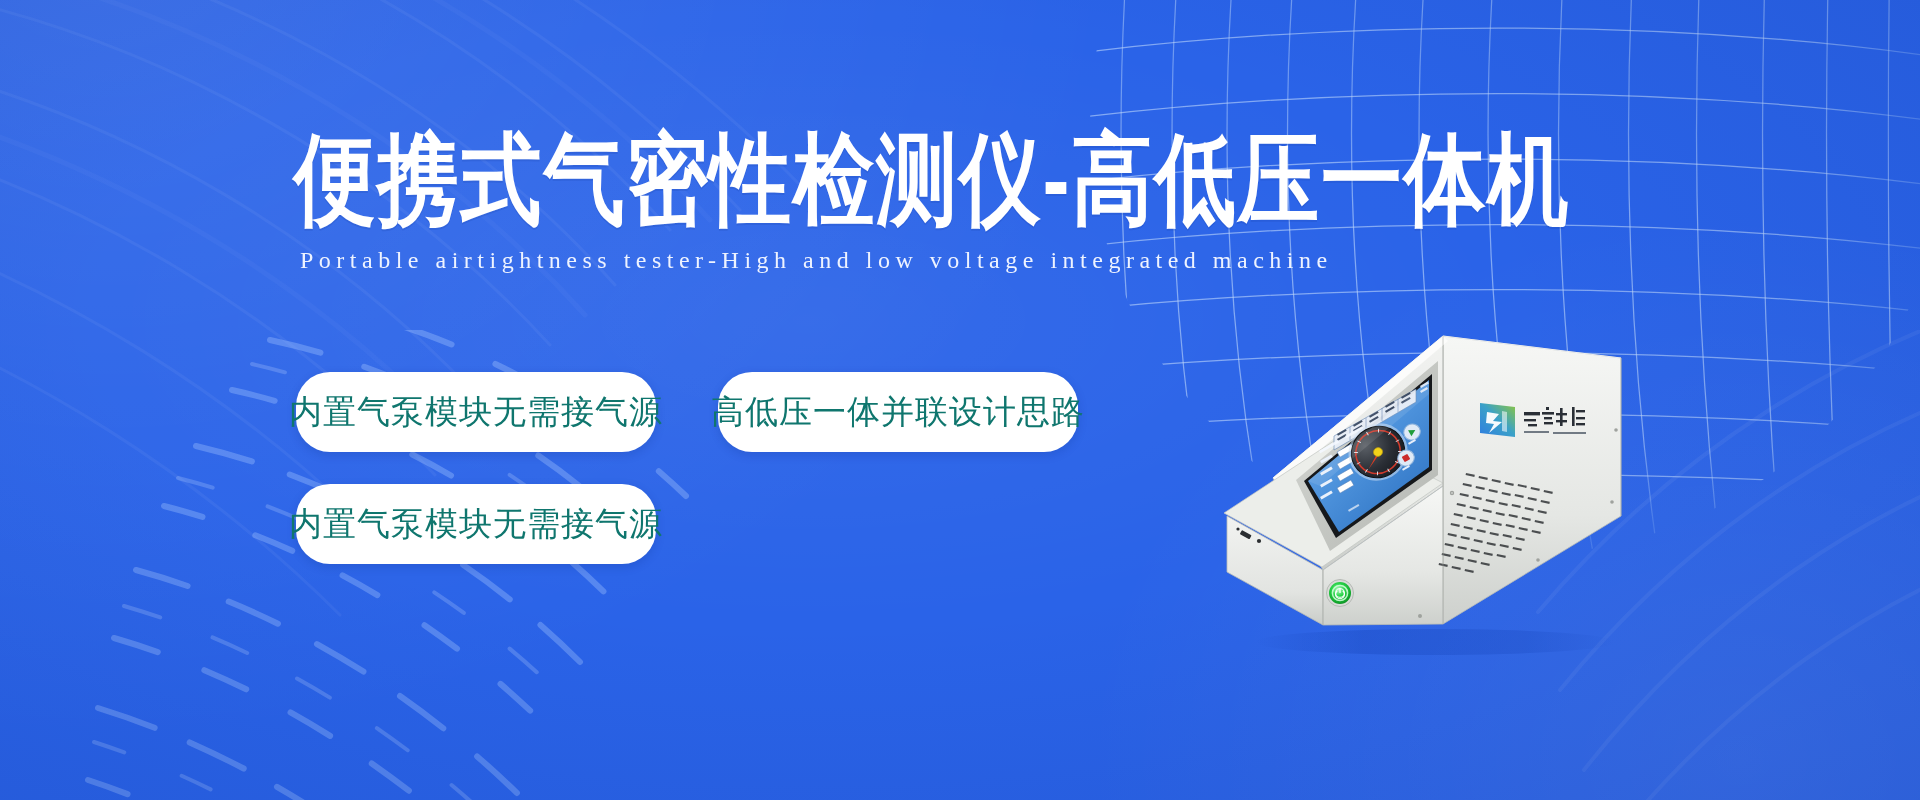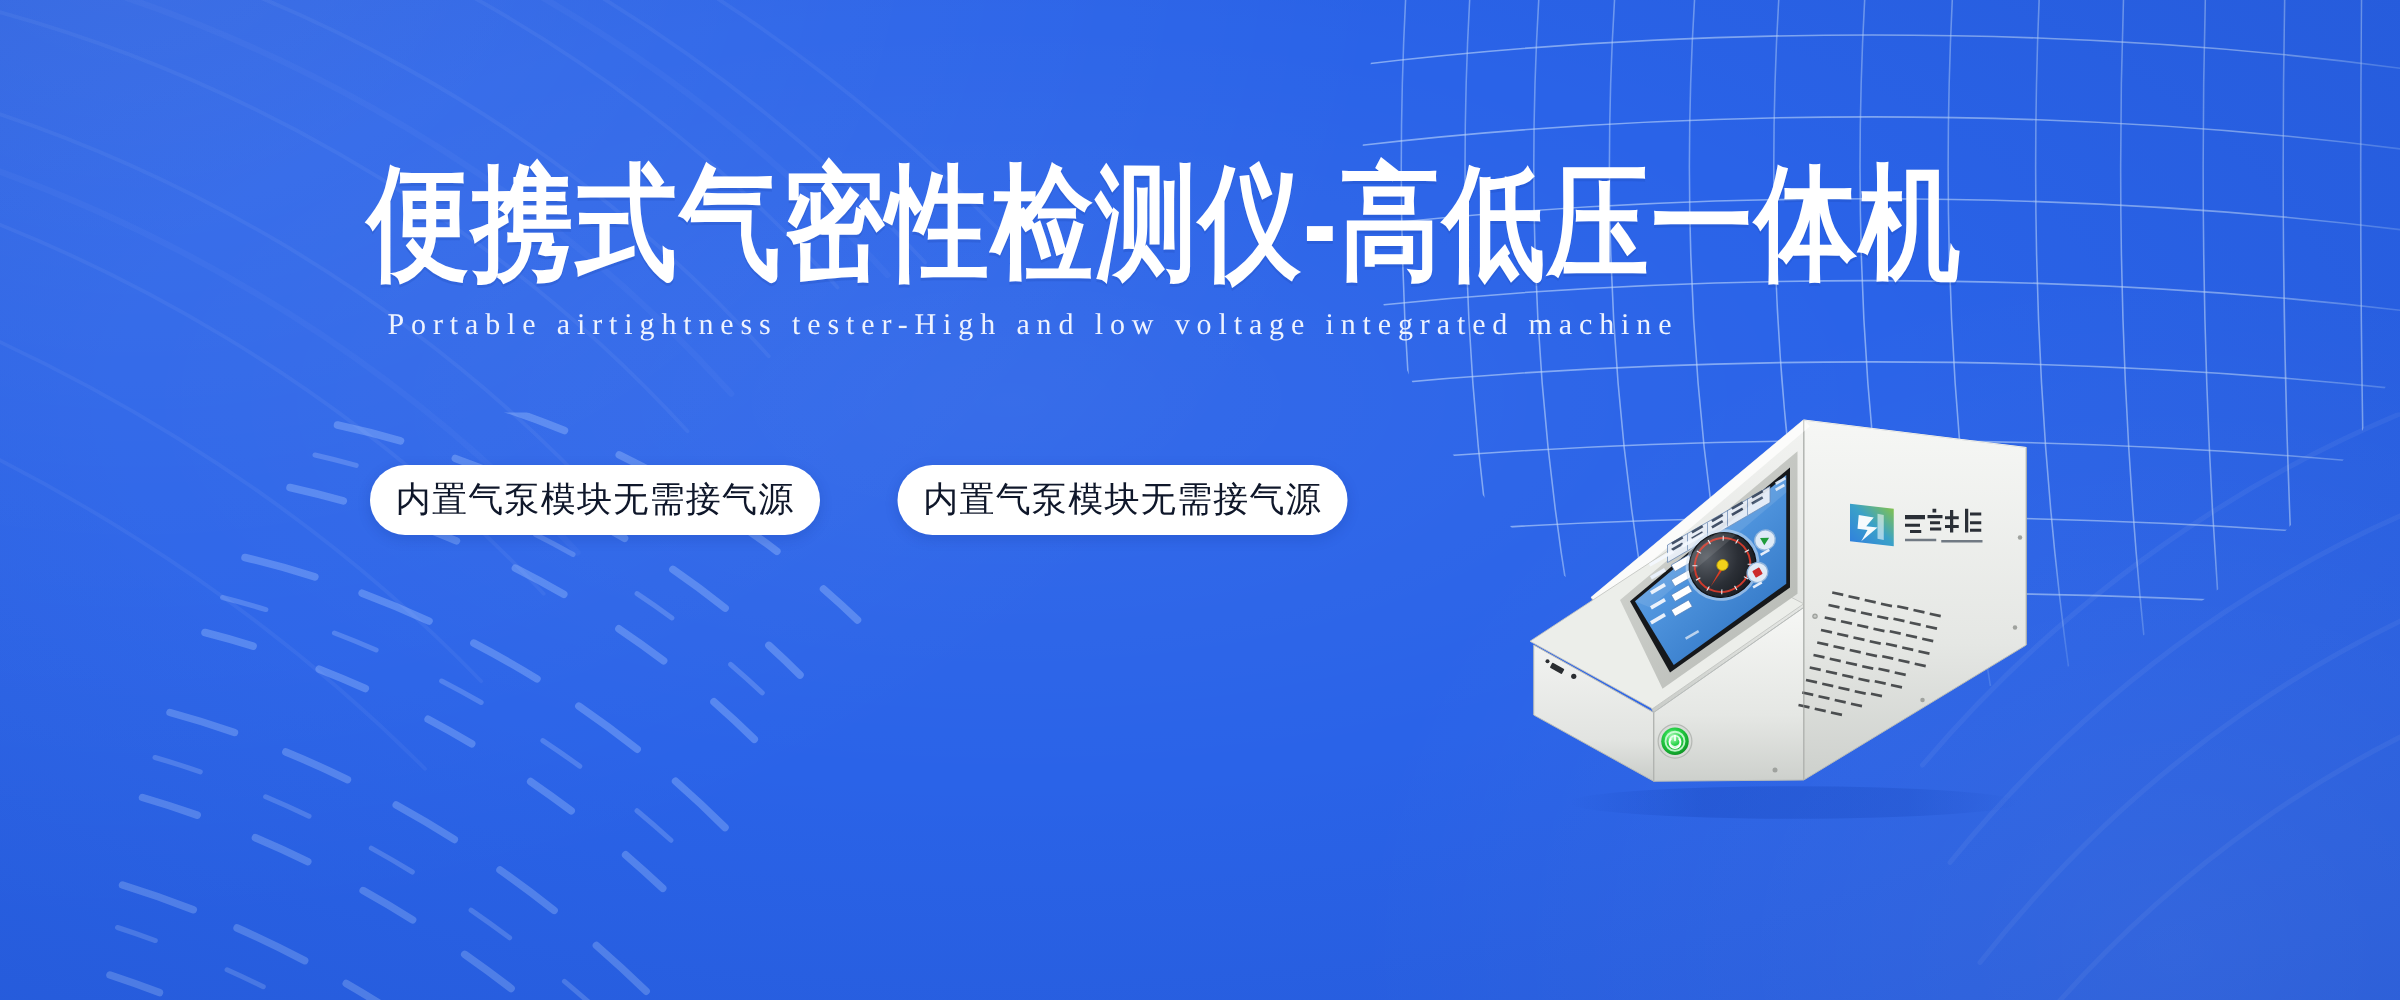--- a/index.html
+++ b/index.html
@@ -55,43 +55,43 @@
     line-height:88px;
     letter-spacing:2px;
     color:#ffffff;
     white-space:nowrap;
     transform:scaleY(1.22) scaleX(0.99);
     transform-origin:left top;
     text-shadow:0 2px 0 rgba(20,60,160,.18);
   }
 
   .subtitle {
-    position:absolute; left:310px; top:247px;
+    position:absolute; left:300px; top:247px;
     font-family:"Liberation Serif", serif;
     font-size:24px;
     letter-spacing:5.5px;
     color:#eef3ff;
     white-space:nowrap;
   }
 
   
   .pills {
     position:absolute; left:296px; top:372px;
     display:grid;
     grid-template-columns:360px 360px;
     grid-gap:32px 62px;
   }
   .pill {
-    height:56px;
+    height:80px;
     border-radius:34px;
     background:#ffffff;
     display:flex; align-items:center; justify-content:center;
-    font-size:28px;
+    font-size:33px;
     letter-spacing:1px;
-    color:#0f172a;
+    color:#0f766e;
     box-shadow:0 3px 10px rgba(10,40,120,.18);
     white-space:nowrap;
   }
   .pill.wide { width:360px; }
 
   
   .device-wrap {
     position:absolute; left:1180px; top:320px;
     width:470px; height:340px;
   }
@@ -208,20 +208,21 @@
   </div>
 
   <div class="content">
 
     <h1 class="title">便携式气密性检测仪-高低压一体机</h1>
 
     <div class="subtitle">Portable airtightness tester-High and low voltage integrated machine</div>
 
     <div class="pills">
       <div class="pill wide">内置气泵模块无需接气源</div>
+      <div class="pill wide">高低压一体并联设计思路</div>
       <div class="pill wide">内置气泵模块无需接气源</div>
     </div>
 
     <div class="device-wrap">
       <svg viewBox="0 0 470 340" width="470" height="340">
         <defs>
           <linearGradient id="gTopFace" x1="0" y1="0" x2="1" y2="1">
             <stop offset="0%" stop-color="#fbfbfa"></stop>
             <stop offset="55%" stop-color="#eeefed"></stop>
             <stop offset="100%" stop-color="#dcdedb"></stop>

